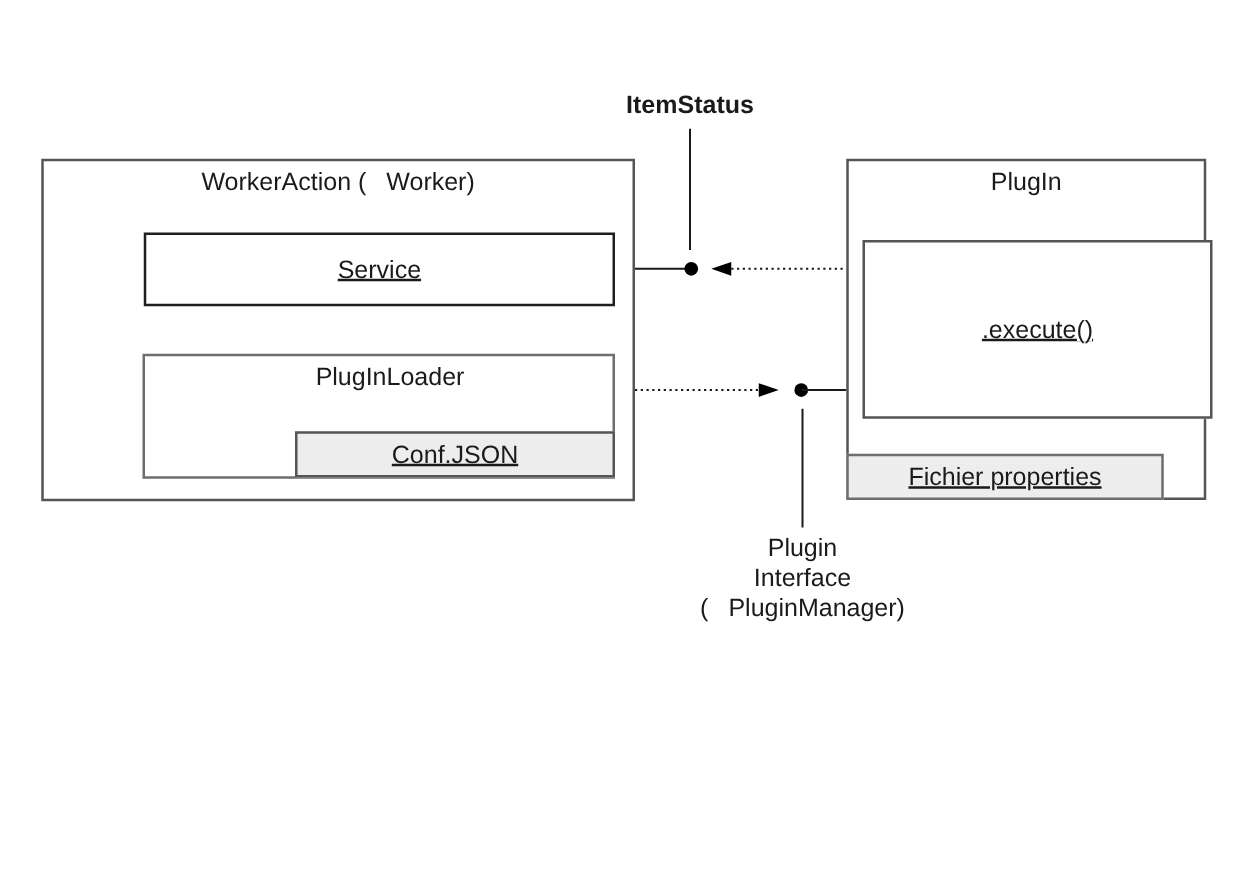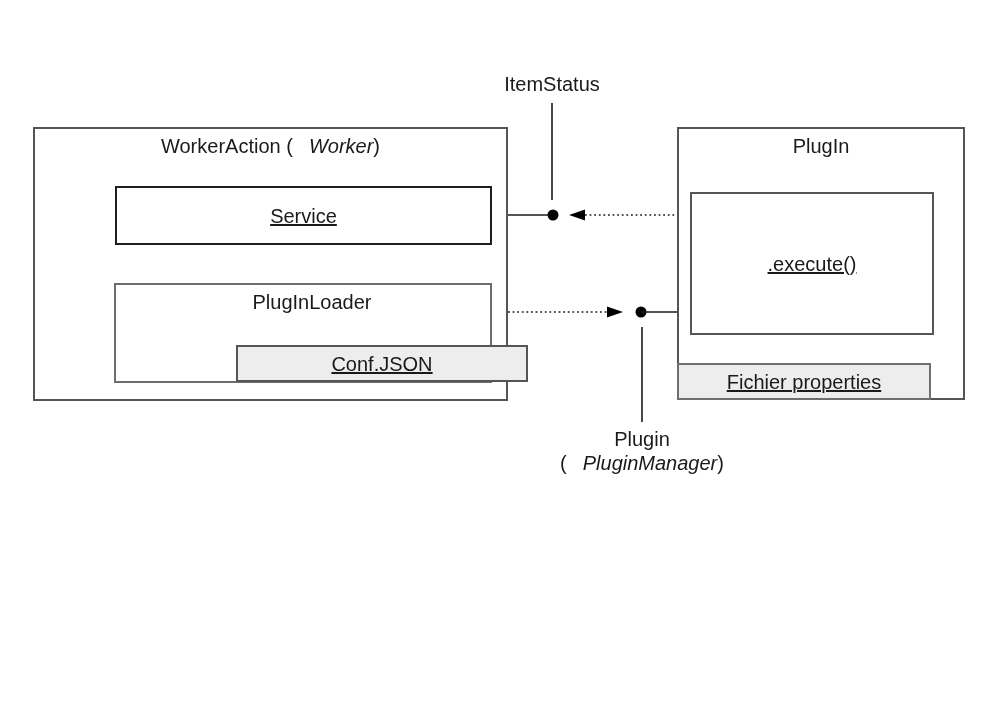--- a/index.html
+++ b/index.html
@@ -43,31 +43,31 @@
   }
   .gray{
     background:var(--fill-gray);
   }
   
   #plugin-manager-box{left:33px;top:127px;width:475px;height:274px;border:2px solid var(--border);}
   #plugin-box{left:677px;top:127px;width:288px;height:273px;border:2px solid var(--border);}
   
   #service-box{left:115px;top:186px;width:377px;height:59px;border:2px solid var(--border-dark);}
   #loader-box{left:114px;top:283px;width:378px;height:100px;border:2px solid var(--border-light);padding-left:18px;}
-  #conf-box{left:236px;top:345px;width:292px;height:37px;border:2px solid var(--border);}
-  #execute-box{left:690px;top:192px;width:244px;height:143px;border:2px solid var(--border);}
+  #conf-box{left:236px;top:345px;width:256px;height:37px;border:2px solid var(--border);}
+  #execute-box{left:690px;top:192px;width:280px;height:143px;border:2px solid var(--border);}
   #fichier-box{left:677px;top:363px;width:254px;height:37px;border:2px solid var(--border-light);}
   
   .float-label{
     position:absolute;
     text-align:center;
   }
-  #item-status-label{left:452px;top:72px;width:200px;}
+  #item-status-label{left:452px;top:72px;width:200px;font-weight:bold;}
   #interface-label{left:542px;top:427px;width:200px;}
-  .it{font-style:italic;margin-left:16px;}
+  .it{margin-left:16px;}
   
   #connector-layer{
     position:absolute;
     left:0;top:0;width:1000px;height:707px;
     pointer-events:none;
   }
 </style>
 </head>
 <body>
 
@@ -98,20 +98,21 @@
   </div>
 
   <div class="box centered gray" id="fichier-box">
     <span>Fichier properties</span>
   </div>
 
   <div class="float-label" id="item-status-label">ItemStatus</div>
 
   <div class="float-label" id="interface-label">
     <div>Plugin</div>
+    <div>Interface</div>
     <div><span>(</span><span class="it">PluginManager</span><span>)</span></div>
   </div>
 
   <svg id="connector-layer" viewBox="0 0 1000 707" xmlns="http://www.w3.org/2000/svg">
 
     <line x1="508" y1="215" x2="549" y2="215" stroke="#1a1a1a" stroke-width="1.6"></line>
     <line x1="552" y1="103" x2="552" y2="200" stroke="#1a1a1a" stroke-width="1.6"></line>
     <circle cx="553" cy="215" r="5.5" fill="#000000"></circle>
     <polygon points="569,215 585,209.5 585,220.5" fill="#000000"></polygon>
     <line x1="585" y1="215" x2="677" y2="215" stroke="#1a1a1a" stroke-width="1.5" stroke-dasharray="1.8 2.8"></line>

